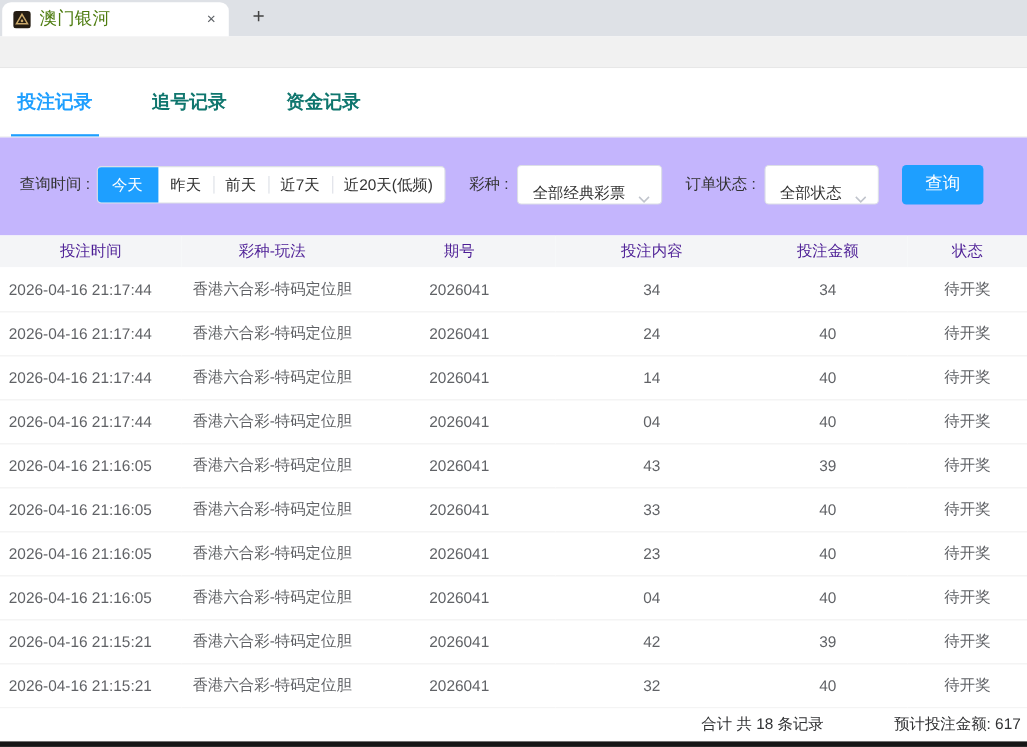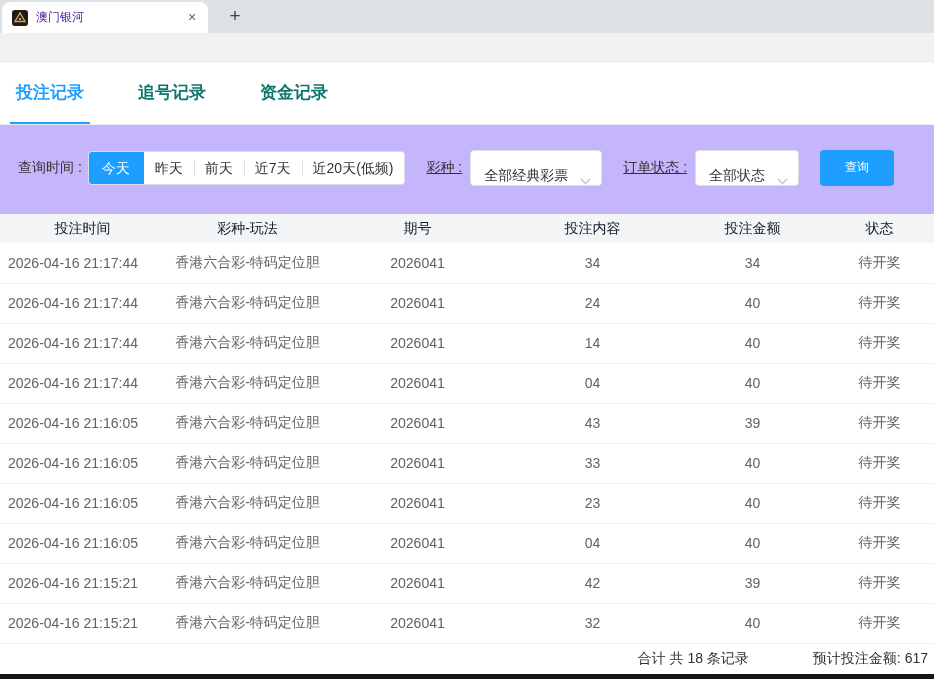--- a/index.html
+++ b/index.html
@@ -7,46 +7,46 @@
   body { font-family: "Liberation Sans", "DejaVu Sans", sans-serif; }
   .screen { position: relative; width: 934px; height: 679px; overflow: hidden; background: #fff; }
 
   
   .tabbar { height: 33px; background: #dee1e6; display: flex; align-items: flex-end; }
   .browser-tab {
     width: 206px; height: 31px; background: #fff; border-radius: 8px 8px 0 0;
     margin-left: 2px; display: flex; align-items: center; padding: 0 8px 0 10px; cursor: default;
   }
   .favicon { width: 16px; height: 16px; flex: 0 0 16px; }
-  .tab-title { flex: 1; font-size: 12px; color: #4c1d95; margin-left: 8px; white-space: nowrap; overflow: hidden; }
+  .tab-title { flex: 1; font-size: 16px; color: #4d7c0f; margin-left: 8px; white-space: nowrap; overflow: hidden; }
   .tab-close { width: 16px; height: 16px; line-height: 14px; text-align: center; font-size: 14px; color: #5f6368; border-radius: 50%; cursor: pointer; }
   .newtab-btn { width: 26px; height: 26px; margin: 0 0 3px 14px; font-size: 19px; line-height: 24px; text-align: center; color: #444; border-radius: 50%; cursor: pointer; }
   .toolbar { height: 29px; background: #f1f1f1; border-bottom: 1px solid #e6e6e6; }
 
   
   .nav-tabs { height: 63px; background: #fff; display: flex; align-items: stretch; padding-left: 10px; border-bottom: 1px solid #ececec; font-weight: bold; }
   .nav-tab { display: flex; align-items: center; padding: 0 6px; margin-right: 42px; font-size: 17px; color: #0f766e; cursor: pointer; border-bottom: 2px solid transparent; }
   .nav-tab.active { color: #1e9fff; border-bottom-color: #1e9fff; }
 
   
   .filter-row { height: 89px; display: flex; align-items: center; padding: 0 0 4px 18px; background: #c4b5fd; }
   .filter-label { font-size: 14px; color: #333; white-space: nowrap; }
   .btn-group { display: inline-flex; height: 34px; border: 1px solid #dcdfe6; border-radius: 4px; margin-left: 6px; overflow: hidden; background: #fff; }
   .bg-item { padding: 0 11px; line-height: 32px; font-size: 14px; color: #333; cursor: pointer; position: relative; white-space: nowrap; }
   .bg-item + .bg-item::before { content: ""; position: absolute; left: 0; top: 8px; bottom: 8px; width: 1px; background: #dcdfe6; }
   .bg-item.active { background: #1e9fff; color: #fff; margin: -1px 0 -1px -1px; padding: 1px 14px; border-radius: 4px 0 0 4px; }
   .bg-item.active::before, .bg-item.active + .bg-item::before { display: none; }
-  .sel-label { margin-left: 21px; text-decoration: underline; }
+  .sel-label { margin-left: 21px; }
   .select-box { display: inline-flex; align-items: flex-end; height: 36px; border: 1px solid #dcdfe6; border-radius: 4px; margin-left: 8px; padding: 0 10px 0 13px; font-size: 14px; color: #333; cursor: pointer; background: #fff; white-space: nowrap; }
   .select-box .chev { margin-left: 12px; display: inline-flex; }
-  .query-btn { width: 74px; height: 36px; margin-left: 21px; background: #1e9fff; border: none; border-radius: 4px; color: #fff; font-size: 12px; cursor: pointer; font-family: inherit; }
+  .query-btn { width: 74px; height: 36px; margin-left: 21px; background: #1e9fff; border: none; border-radius: 4px; color: #fff; font-size: 16px; cursor: pointer; font-family: inherit; }
 
   
   table { width: 934px; border-collapse: collapse; table-layout: fixed; }
-  thead th { height: 29px; background: #f4f5f7; font-weight: 400; font-size: 14px; color: #0f172a; text-align: center; }
+  thead th { height: 29px; background: #f4f5f7; font-weight: 400; font-size: 14px; color: #4c1d95; text-align: center; }
   tbody td { height: 40px; font-size: 14px; color: #606266; text-align: center; border-bottom: 1px solid #f0f0f0; background: #fff; }
   td.c-time, th.c-time { text-align: left; padding-left: 8px; }
 
   
   .summary { height: 31px; display: flex; justify-content: flex-end; align-items: center; padding-right: 6px; font-size: 14px; color: #303133; background: #fff; }
   .summary .amt { margin-left: 64px; }
   .bottom-bar { position: absolute; left: 0; bottom: 0; width: 100%; height: 5px; background: #161616; }
 </style>
 </head>
 <body>

